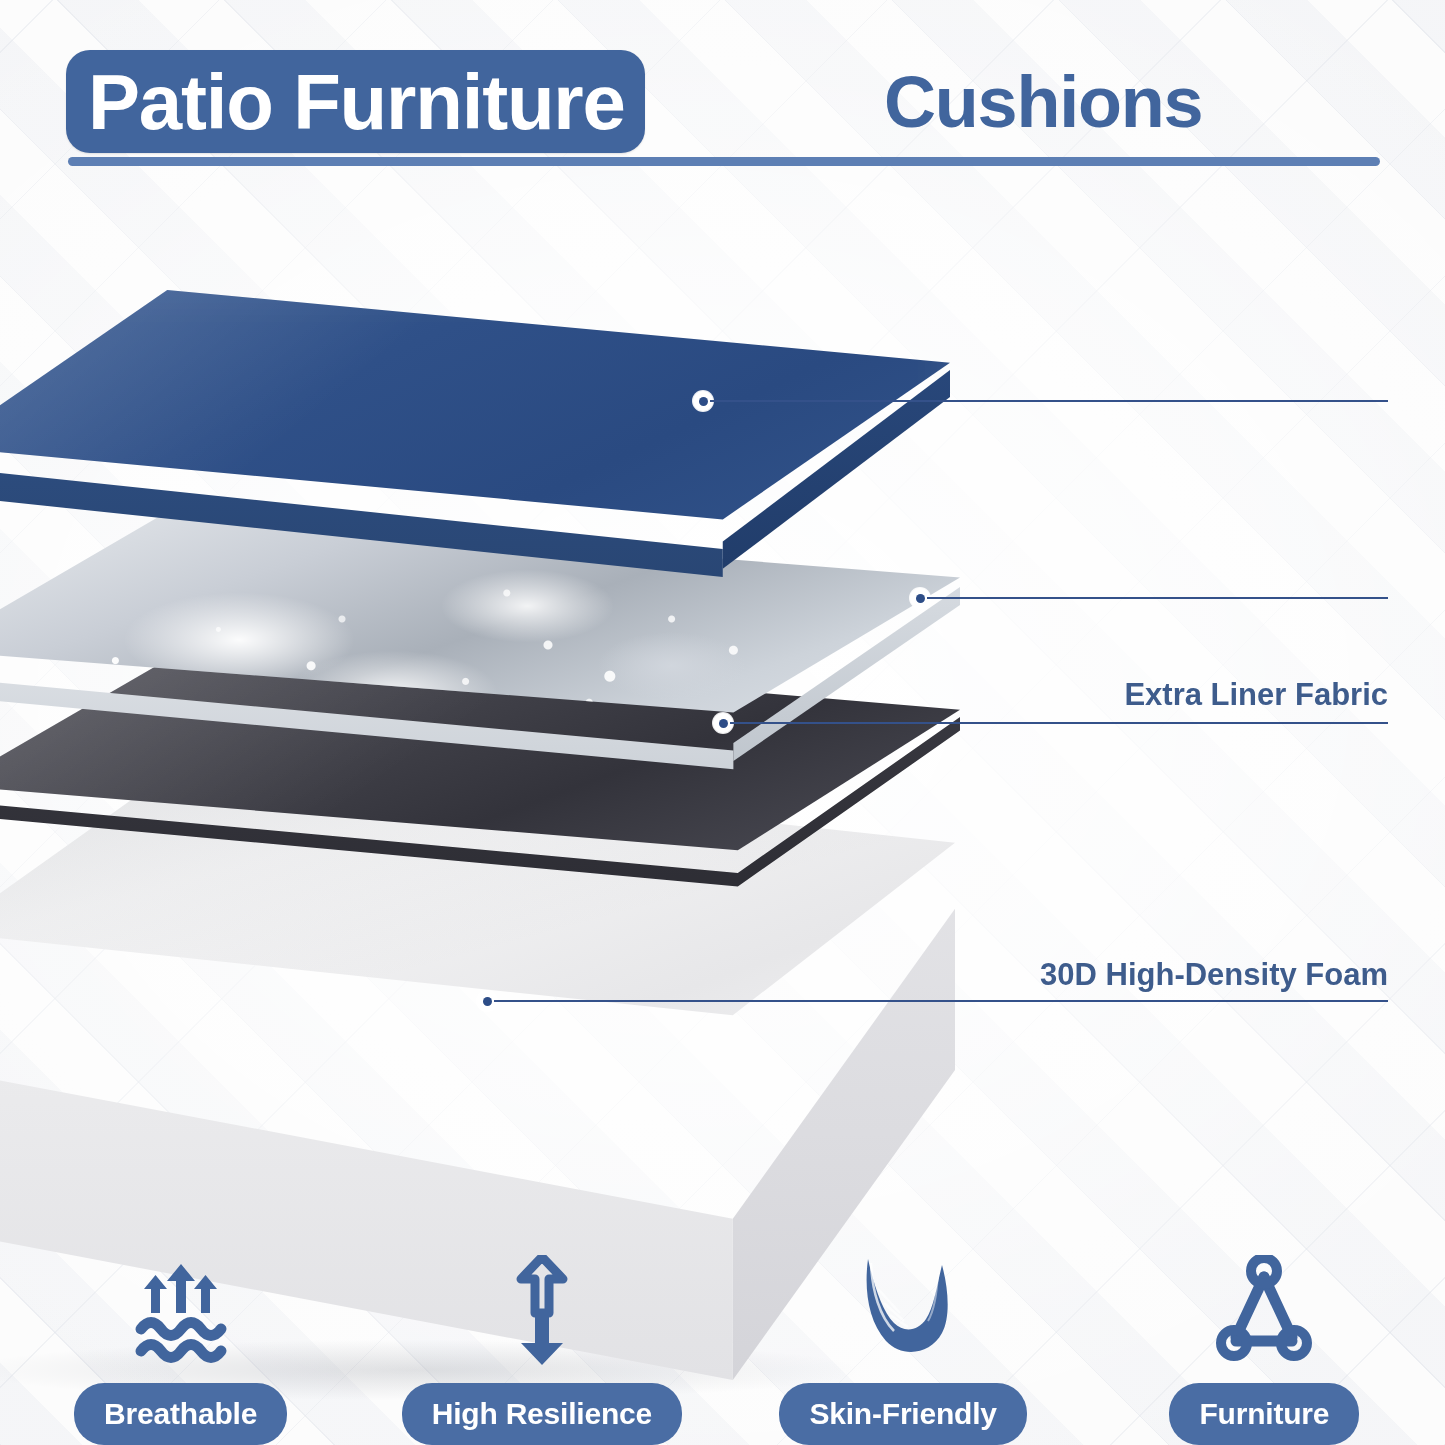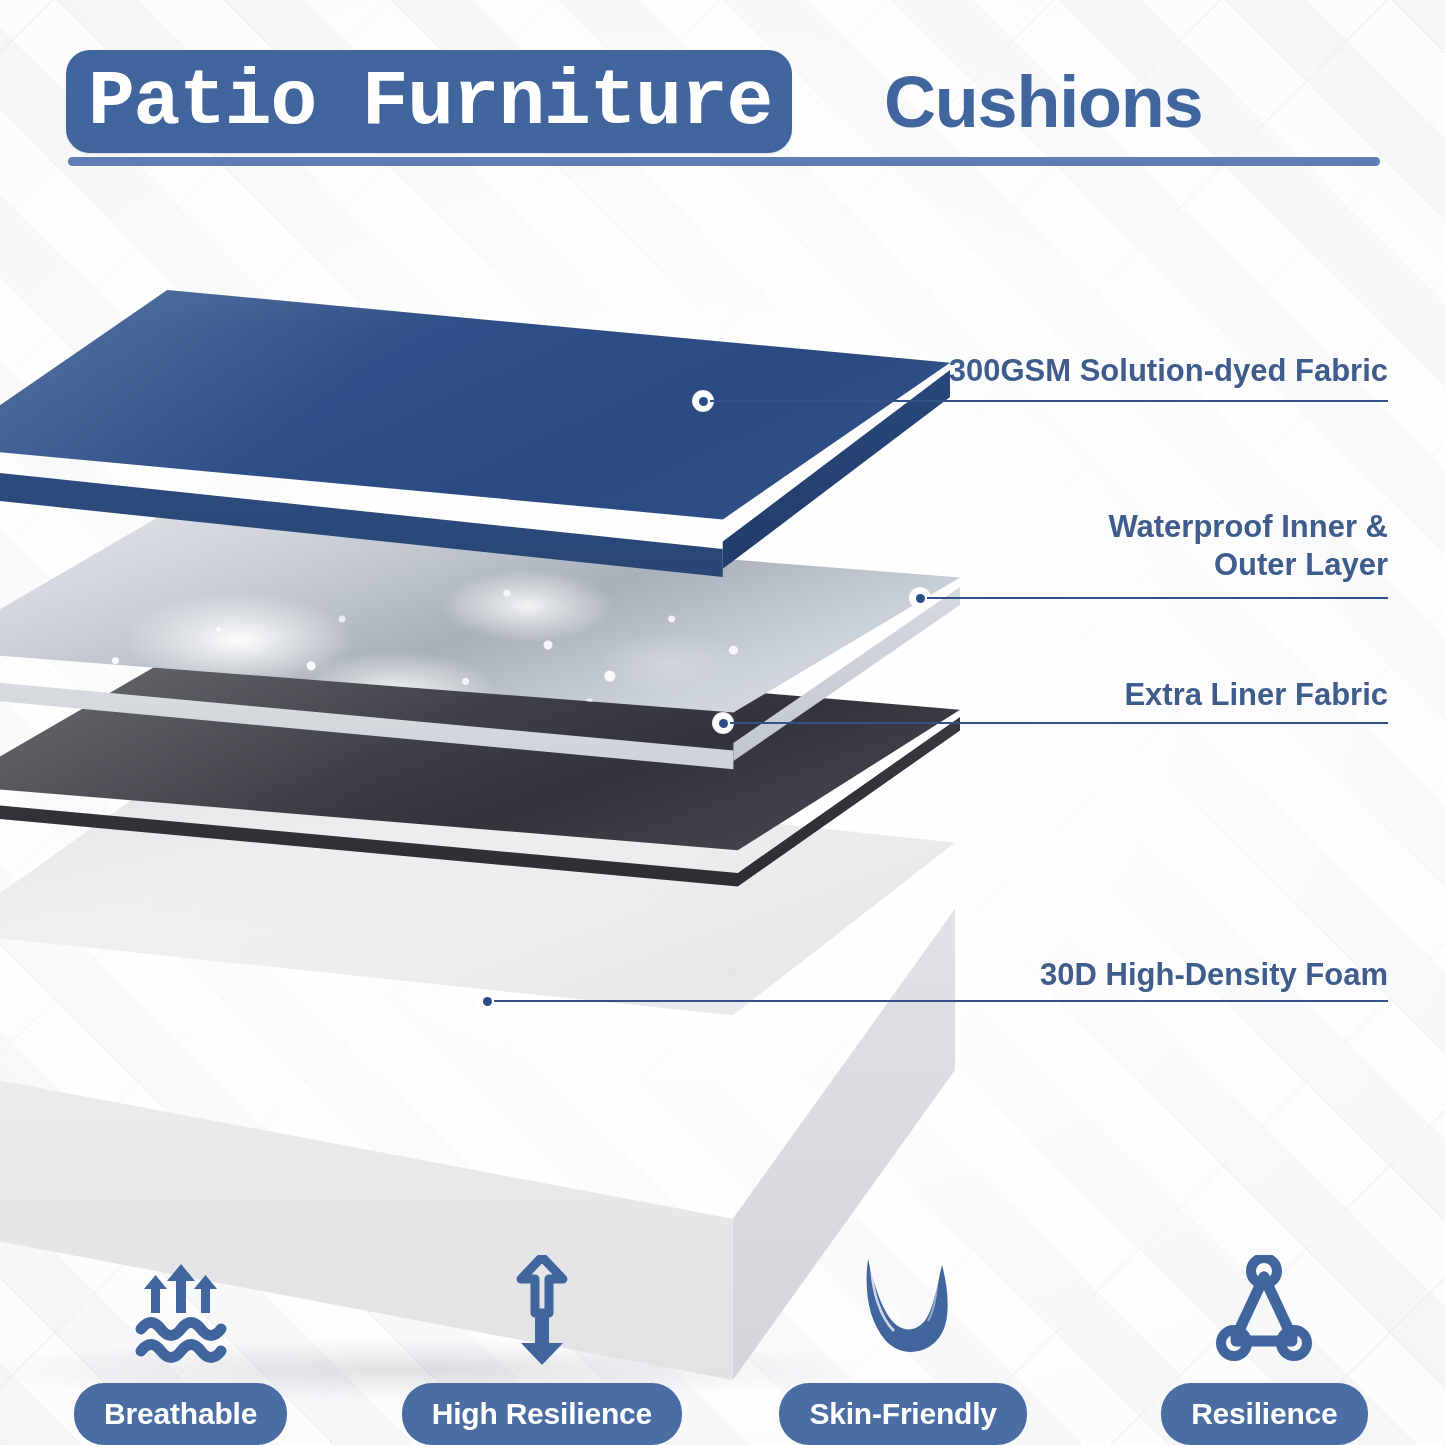--- a/index.html
+++ b/index.html
@@ -29,21 +29,20 @@
 
   
   #header{ position:absolute; left:0; top:0; width:1445px; height:190px; z-index:30; }
   #title-badge{
     position:absolute; left:66px; top:50px;
     height:103px; padding:0 20px 0 22px;
     background:#41659d;
     border-radius:24px;
     display:flex; align-items:center;
     box-shadow:0 1px 2px rgba(0,0,0,.10);
-    font-family:Liberation Mono, monospace;
   }
   #title-badge-text{
     color:#ffffff;
     font-size:78px; font-weight:bold;
     letter-spacing:-1.2px; line-height:1;
     white-space:nowrap;
   }
   #title-rest{
     position:absolute; left:884px; top:50px; height:103px;
     display:flex; align-items:center;
@@ -271,28 +270,25 @@
   </div>
 
 </div>
 
 <div id="callouts">
 
   <div class="callout-dot" style="left:693px; top:391px;">
       <i></i>
     </div>
   <div class="callout-line" style="left:710px; top:400px; width:678px;"></div>
-  <div class="callout-label" style="left:788px; top:352px; width:600px;">300GSM Solution-dyed Fabric</div>
 
   <div class="callout-dot" style="left:910px; top:588px;">
       <i></i>
     </div>
   <div class="callout-line" style="left:927px; top:597px; width:461px;"></div>
-  <div class="callout-label" style="left:788px; top:508px; width:600px;">Waterproof Inner  &amp;
-Outer Layer</div>
 
   <div class="callout-dot" style="left:713px; top:713px;">
       <i></i>
     </div>
   <div class="callout-line" style="left:730px; top:722px; width:658px;"></div>
   <div class="callout-label" style="left:788px; top:676px; width:600px;">Extra Liner Fabric</div>
 
   <div class="callout-dot" style="left:477px; top:991px;">
       <i></i>
     </div>
@@ -347,16 +343,16 @@
         <g stroke="#41659d" stroke-width="11" stroke-linecap="round" fill="none">
           <path d="M57 22 L29 82"></path>
           <path d="M57 22 L85 82"></path>
           <path d="M29 86 L85 86"></path>
         </g>
         <circle cx="57" cy="16" r="13" fill="none" stroke="#41659d" stroke-width="10"></circle>
         <circle cx="27" cy="88" r="13" fill="none" stroke="#41659d" stroke-width="10"></circle>
         <circle cx="87" cy="88" r="13" fill="none" stroke="#41659d" stroke-width="10"></circle>
       </svg>
     </div>
-    <div class="feature-pill">Resilience</div>
+    <div class="feature-pill">Furniture</div>
   </div>
 
 </div>
 
 </body></html>

